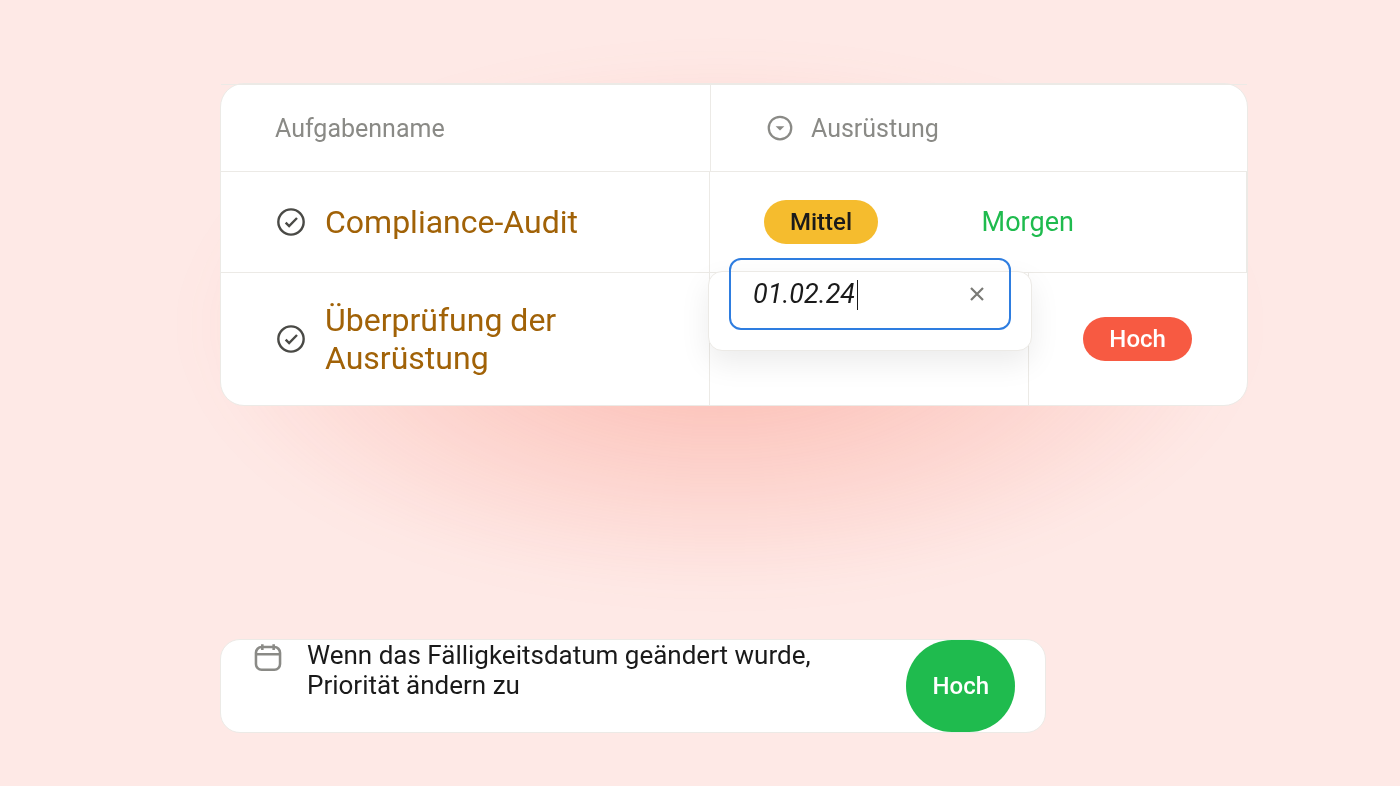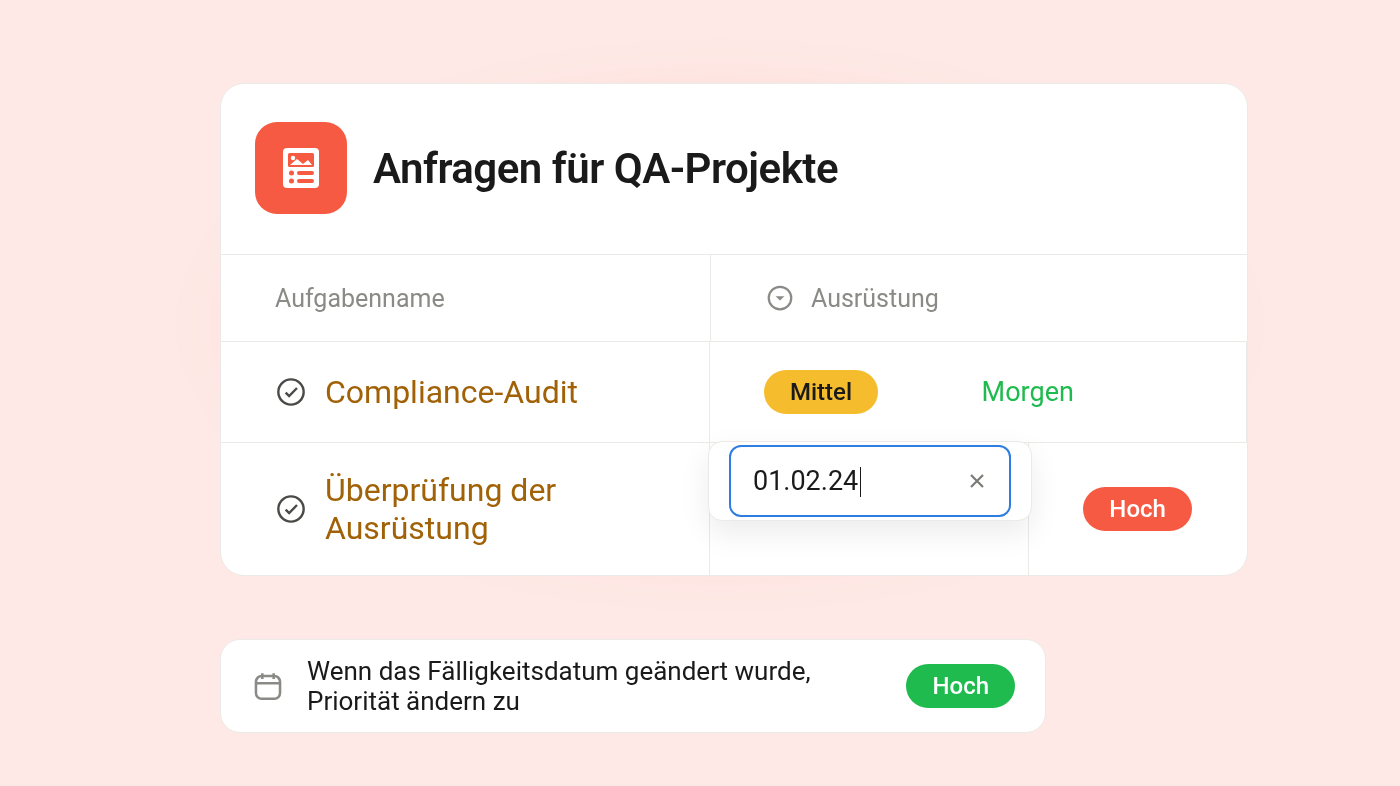--- a/index.html
+++ b/index.html
@@ -106,22 +106,23 @@
     position: absolute;
     top: -2px;
     left: -2px;
     width: 324px;
     height: 80px;
     background: #fff;
     border: 1px solid #eceae6;
     border-radius: 14px;
     box-shadow: 0 12px 30px rgba(0,0,0,0.08);
     display: flex;
-    align-items: center;
+    align-items: flex-end;
     padding: 20px;
+    font-style: italic;
   }
   .date-input {
     flex: 1;
     height: 72px;
     border: 2px solid #2e7de0;
     border-radius: 12px;
     display: flex;
     align-items: center;
     justify-content: space-between;
     padding: 0 20px 0 22px;
@@ -145,52 +146,36 @@
     position: absolute;
     top: 639px;
     left: 220px;
     width: 826px;
     height: 94px;
     background: #fff;
     border-radius: 20px;
     border: 1px solid #eceae6;
     z-index: 2;
     display: flex;
-    align-items: center;
     padding: 0 30px;
     gap: 22px;
     font-size: 26px;
     color: #1a1a1a;
   }
   .automation-icon { display: inline-flex; }
   .automation-icon svg { width: 34px; height: 34px; stroke: #8a8a86; }
   .automation-card .badge { margin-left: 6px; }
 </style>
 </head>
 <body>
 
 <div class="glow"></div>
 
 <div class="card">
 
-  <div class="card-header">
-    <div class="app-icon">
-      <svg viewBox="0 0 48 48" fill="none">
-        <rect x="6" y="4" width="36" height="40" rx="4" fill="#fff"></rect>
-        <rect x="11" y="9" width="26" height="14" rx="1.5" fill="#f75a42"></rect>
-        <circle cx="16" cy="14" r="2.2" fill="#fff"></circle>
-        <path d="M13 21 L20 15 L26 20 L31 16 L35 21 Z" fill="#fff"></path>
-        <circle cx="14.5" cy="29" r="2.5" fill="#f75a42"></circle>
-        <rect x="20" y="27" width="17" height="4" rx="2" fill="#f75a42"></rect>
-        <circle cx="14.5" cy="37" r="2.5" fill="#f75a42"></circle>
-        <rect x="20" y="35" width="17" height="4" rx="2" fill="#f75a42"></rect>
-      </svg>
-    </div>
-    <h1 class="title">Anfragen für QA-Projekte</h1>
-  </div>
 
   <div class="table">
 
     <div class="row header-row">
       <div class="cell col-name">
         <span>Aufgabenname</span>
       </div>
       <div class="cell col-pri">
         <span class="header-icon">
           <svg viewBox="0 0 24 24" fill="none" stroke-width="1.8">

